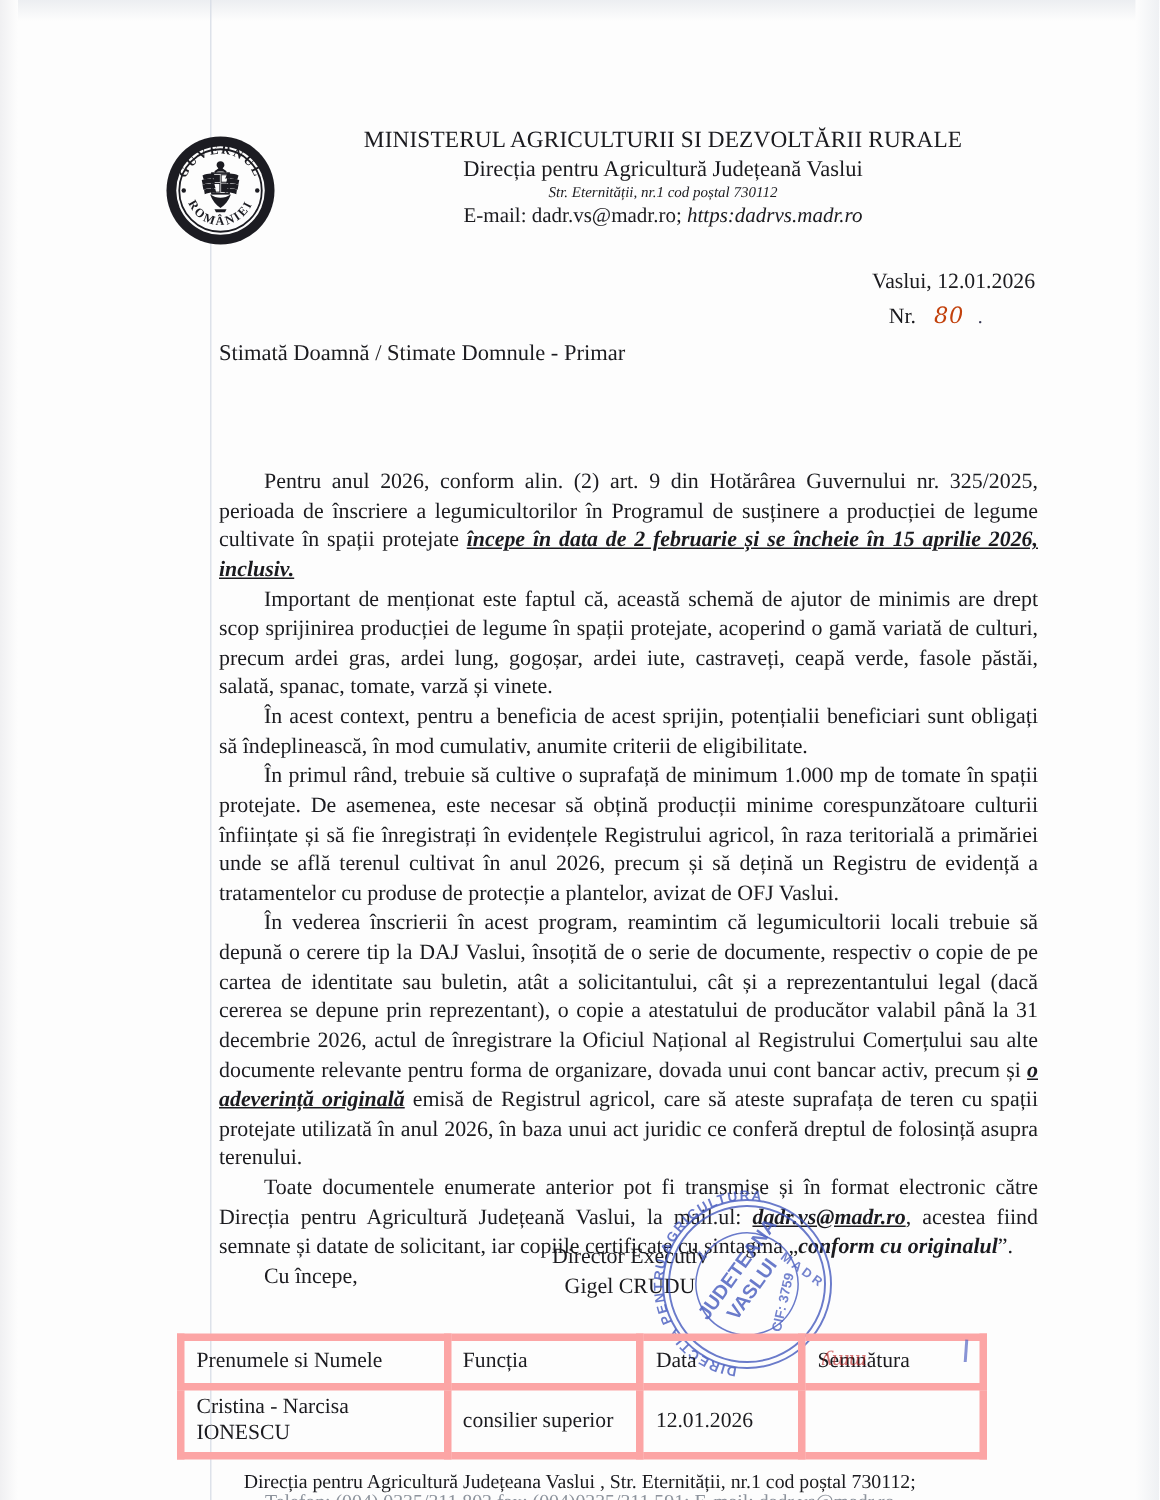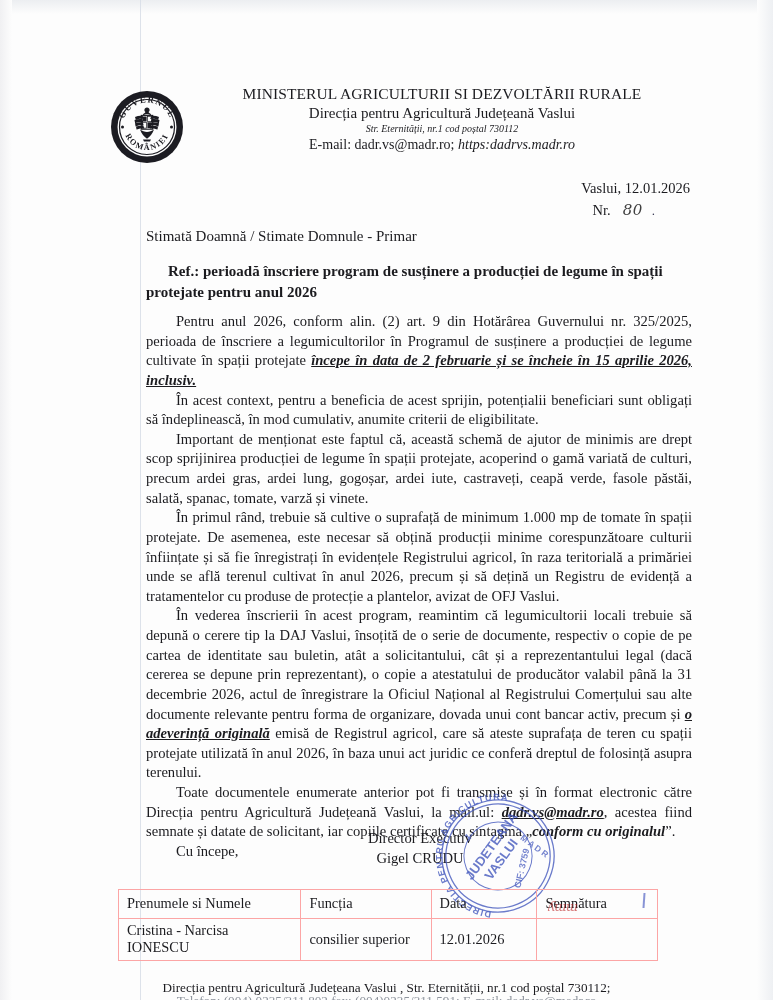--- a/index.html
+++ b/index.html
@@ -88,21 +88,21 @@
     text-align: left;
   }
   .nr-row {
     position: absolute;
     right: 118px;
     top: 117px;
     font-size: 14.5px;
   }
   .handwritten-nr {
     font-family: "DejaVu Serif", serif;
-    color: #404040;
+    color: #c2410c;
     font-size: 15px;
     font-style: italic;
     margin-left: 12px;
     letter-spacing: .5px;
   }
   .nr-dot {
     color: #3a3a55;
     margin-left: 9px;
     font-size: 13px;
   }
@@ -178,21 +178,21 @@
   
   .tbl {
     position: absolute;
     left: 118px;
     top: 889px;
     width: 540px;
     border-collapse: collapse;
     font-size: 14.4px;
   }
   .tbl td {
-    border: 1px solid #fca5a5;
+    border: 5px solid #fca5a5;
     padding: 3px 8px 4px 8px;
     height: 21px;
     vertical-align: middle;
   }
   .c1 { width: 196px; }
   .c2 { width: 132px; }
   .c3 { width: 96px; }
   .c4 { width: 116px; }
   .sig-scribble {
     position: absolute;
@@ -296,29 +296,25 @@
     </div>
 
     <div class="place-date">Vaslui, 12.01.2026</div>
     <div class="nr-row">
       <span>Nr.</span><span class="handwritten-nr">80</span><span class="nr-dot">.</span>
     </div>
   </div>
 
   <div class="salutation">Stimată Doamnă / Stimate Domnule  - Primar</div>
 
-  <div class="ref">
-    <div class="ind">Ref.: perioadă înscriere program de susținere a producției de legume în spații</div>
-    <div>protejate pentru anul 2026</div>
-  </div>
 
   <div class="body">
     <p><span>Pentru anul 2026, conform alin. (2) art. 9 din Hotărârea Guvernului nr. 325/2025, perioada de înscriere a legumicultorilor în Programul de susținere a producției de legume cultivate în spații protejate </span><span class="em-bui">începe în data de 2 februarie și se încheie în 15 aprilie 2026, inclusiv.</span></p>
+    <p>Important de menționat este faptul că, această schemă de ajutor de minimis are drept scop sprijinirea producției de legume în spații protejate, acoperind o gamă variată de culturi, precum ardei gras, ardei lung, gogoșar, ardei iute, castraveți, ceapă verde, fasole păstăi, salată, spanac, tomate, varză și vinete.</p>
     <p>În acest context, pentru a beneficia de acest sprijin, potențialii beneficiari sunt obligați să îndeplinească, în mod cumulativ, anumite criterii de eligibilitate.</p>
-    <p>Important de menționat este faptul că, această schemă de ajutor de minimis are drept scop sprijinirea producției de legume în spații protejate, acoperind o gamă variată de culturi, precum ardei gras, ardei lung, gogoșar, ardei iute, castraveți, ceapă verde, fasole păstăi, salată, spanac, tomate, varză și vinete.</p>
     <p>În primul rând, trebuie să cultive o suprafață de minimum 1.000 mp de tomate în spații protejate. De asemenea, este necesar să obțină producții minime corespunzătoare culturii înființate și să fie înregistrați în evidențele Registrului agricol, în raza teritorială a primăriei unde se află terenul cultivat în anul 2026, precum și să dețină un Registru de evidență a tratamentelor cu produse de protecție a plantelor, avizat de OFJ Vaslui.</p>
     <p><span>În vederea înscrierii în acest program, reamintim că legumicultorii locali trebuie să depună o cerere tip la DAJ Vaslui, însoțită de o serie de documente, respectiv o copie de pe cartea de identitate sau buletin, atât a solicitantului, cât și a reprezentantului legal (dacă cererea se depune prin reprezentant), o copie a atestatului de producător valabil până la 31 decembrie 2026, actul de înregistrare la Oficiul Național al Registrului Comerțului sau alte documente relevante pentru forma de organizare, dovada unui cont bancar activ, precum și </span><span class="em-bui">o adeverință originală</span><span> emisă de Registrul agricol, care să ateste suprafața de teren cu spații protejate utilizată în anul 2026, în baza unui act juridic ce conferă dreptul de folosință asupra terenului.</span></p>
     <p><span>Toate documentele enumerate anterior pot fi transmise și în format electronic către Direcția pentru Agricultură Județeană Vaslui, la mail.ul: </span><span class="em-mail">dadr.vs@madr.ro</span><span>, acestea fiind semnate și datate de solicitant, iar copiile certificate cu sintagma „</span><span class="em-bi">conform cu originalul</span><span>”.</span></p>
     <p>Cu începe,</p>
   </div>
 
   <div class="signature">
     <div>Director Executiv</div>
     <div>Gigel CRUDU</div>
   </div>

